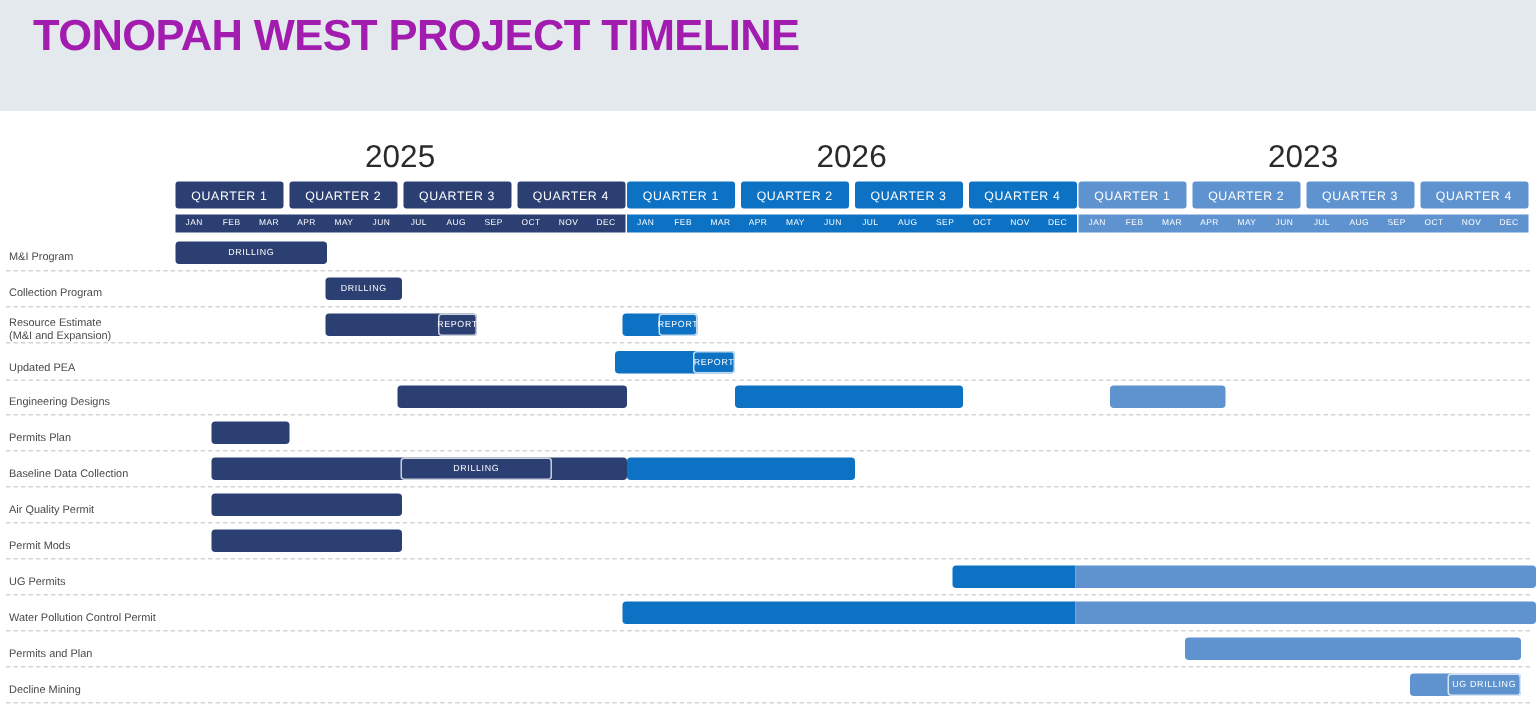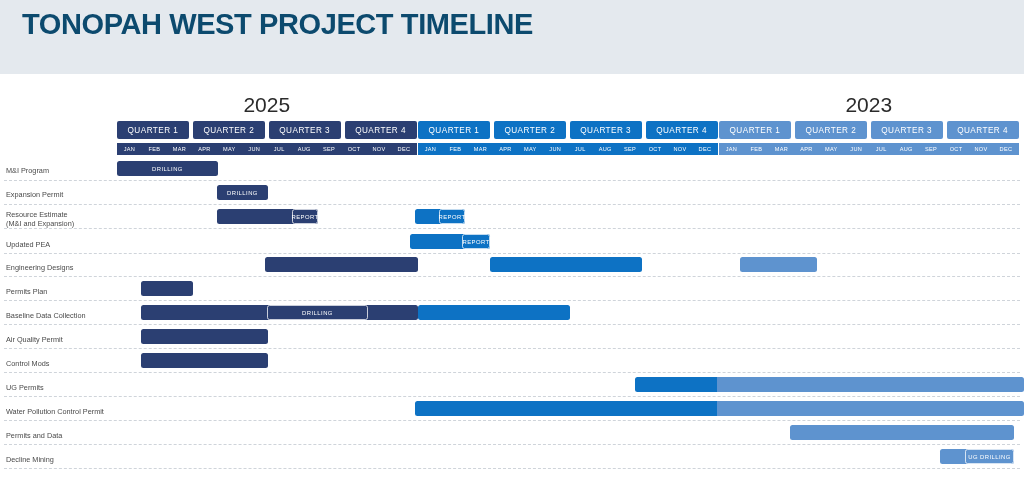--- a/index.html
+++ b/index.html
@@ -12,21 +12,21 @@
   #root { position: relative; width: 1024px; height: 478px; background: #ffffff; }
 
   
   .title-band {
     position: absolute; left: 0; top: 0; width: 1024px; height: 74px;
     background: #e4e9ee;
   }
   .title-text {
     position: absolute; left: 22px; top: 8px;
     font-size: 29px; font-weight: bold; letter-spacing: -0.4px;
-    color: #0c4a6e; font-family: "Liberation Sans", sans-serif;
+    color: #a21caf; font-family: "Liberation Sans", sans-serif;
     white-space: nowrap;
   }
 
   
   .years { position: absolute; left: 0; top: 93px; width: 840px; height: 28px; }
   .year-label {
     position: absolute; top: 0; text-align: center;
     font-size: 21px; color: #2b2b2b; font-weight: 400;
     font-family: "Liberation Sans", sans-serif;
   }
@@ -81,20 +81,21 @@
 <body>
 
 <div id="root">
 
   <div class="title-band">
     <div class="title-text">TONOPAH WEST PROJECT TIMELINE</div>
   </div>
 
   <div class="years" id="years-layer">
       <div class="year-label" style="left: 117px; width: 299.5px;">2025</div>
+      <div class="year-label" style="left: 418px; width: 299.5px;">2026</div>
       <div class="year-label" style="left: 719px; width: 299.5px;">2023</div>
     </div>
   <div class="quarters" id="quarters-layer">
       <div class="q-cell" style="left: 117px; width: 71.875px; background: rgb(43, 63, 114);">QUARTER 1</div>
       <div class="q-cell" style="left: 192.875px; width: 71.875px; background: rgb(43, 63, 114);">QUARTER 2</div>
       <div class="q-cell" style="left: 268.75px; width: 71.875px; background: rgb(43, 63, 114);">QUARTER 3</div>
       <div class="q-cell" style="left: 344.625px; width: 71.875px; background: rgb(43, 63, 114);">QUARTER 4</div>
       <div class="q-cell" style="left: 418px; width: 71.875px; background: rgb(13, 114, 196);">QUARTER 1</div>
       <div class="q-cell" style="left: 493.875px; width: 71.875px; background: rgb(13, 114, 196);">QUARTER 2</div>
       <div class="q-cell" style="left: 569.75px; width: 71.875px; background: rgb(13, 114, 196);">QUARTER 3</div>
@@ -148,21 +149,21 @@
         <div class="m-cell" style="width: 24.9583px;">DEC</div>
       </div>
     </div>
 
   <div class="rows" id="rows-layer">
       <div class="row-label" style="top: 8px;">M&amp;I Program</div>
       <div class="row-sep" style="top: 22px;"></div>
       <div class="bar" style="left: 117px; width: 101px; top: 3px; background: rgb(43, 63, 114);">
         <span class="bar-text">DRILLING</span>
       </div>
-      <div class="row-label" style="top: 32px;">Expansion Permit</div>
+      <div class="row-label" style="top: 32px;">Collection Program</div>
       <div class="row-sep" style="top: 46px;"></div>
       <div class="bar" style="left: 217px; width: 51px; top: 27px; background: rgb(43, 63, 114);">
         <span class="bar-text">DRILLING</span>
       </div>
       <div class="row-label" style="top: 52px;">Resource Estimate
 (M&amp;I and Expansion)</div>
       <div class="row-sep" style="top: 70px;"></div>
       <div class="bar" style="left: 217px; width: 101px; top: 51px; background: rgb(43, 63, 114);">
         <div class="seg outline" style="left: 75px; width: 26px;">REPORT</div>
       </div>
@@ -184,32 +185,32 @@
       <div class="bar" style="left: 141px; width: 52px; top: 123px; background: rgb(43, 63, 114);"></div>
       <div class="row-label" style="top: 153px;">Baseline Data Collection</div>
       <div class="row-sep" style="top: 166px;"></div>
       <div class="bar" style="left: 141px; width: 277px; top: 147px; background: rgb(43, 63, 114);">
         <div class="seg outline" style="left: 126px; width: 101px;">DRILLING</div>
       </div>
       <div class="bar" style="left: 418px; width: 152px; top: 147px; background: rgb(13, 114, 196);"></div>
       <div class="row-label" style="top: 177px;">Air Quality Permit</div>
       <div class="row-sep" style="top: 190px;"></div>
       <div class="bar" style="left: 141px; width: 127px; top: 171px; background: rgb(43, 63, 114);"></div>
-      <div class="row-label" style="top: 201px;">Control Mods</div>
+      <div class="row-label" style="top: 201px;">Permit Mods</div>
       <div class="row-sep" style="top: 214px;"></div>
       <div class="bar" style="left: 141px; width: 127px; top: 195px; background: rgb(43, 63, 114);"></div>
       <div class="row-label" style="top: 225px;">UG Permits</div>
       <div class="row-sep" style="top: 238px;"></div>
       <div class="bar" style="left: 635px; width: 82px; top: 219px; background: rgb(13, 114, 196); border-top-right-radius: 0px; border-bottom-right-radius: 0px;"></div>
       <div class="bar" style="left: 717px; width: 307px; top: 219px; background: rgb(94, 147, 207); border-top-left-radius: 0px; border-bottom-left-radius: 0px;"></div>
       <div class="row-label" style="top: 249px;">Water Pollution Control Permit</div>
       <div class="row-sep" style="top: 262px;"></div>
       <div class="bar" style="left: 415px; width: 302px; top: 243px; background: rgb(13, 114, 196); border-top-right-radius: 0px; border-bottom-right-radius: 0px;"></div>
       <div class="bar" style="left: 717px; width: 307px; top: 243px; background: rgb(94, 147, 207); border-top-left-radius: 0px; border-bottom-left-radius: 0px;"></div>
-      <div class="row-label" style="top: 273px;">Permits and Data</div>
+      <div class="row-label" style="top: 273px;">Permits and Plan</div>
       <div class="row-sep" style="top: 286px;"></div>
       <div class="bar" style="left: 790px; width: 224px; top: 267px; background: rgb(94, 147, 207);"></div>
       <div class="row-label" style="top: 297px;">Decline Mining</div>
       <div class="row-sep" style="top: 310px;"></div>
       <div class="bar" style="left: 940px; width: 74px; top: 291px; background: rgb(94, 147, 207);">
         <div class="seg outline" style="left: 25px; width: 49px;">UG DRILLING</div>
       </div>
     </div>
 
 </div>

